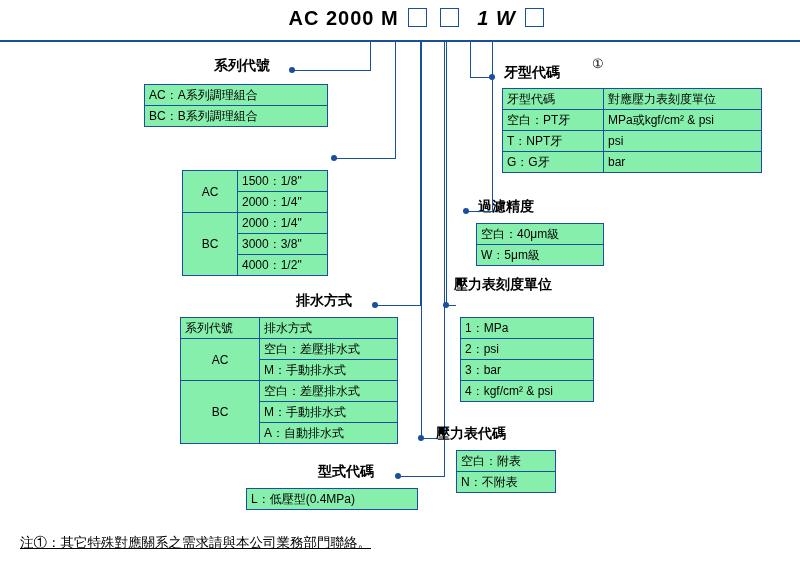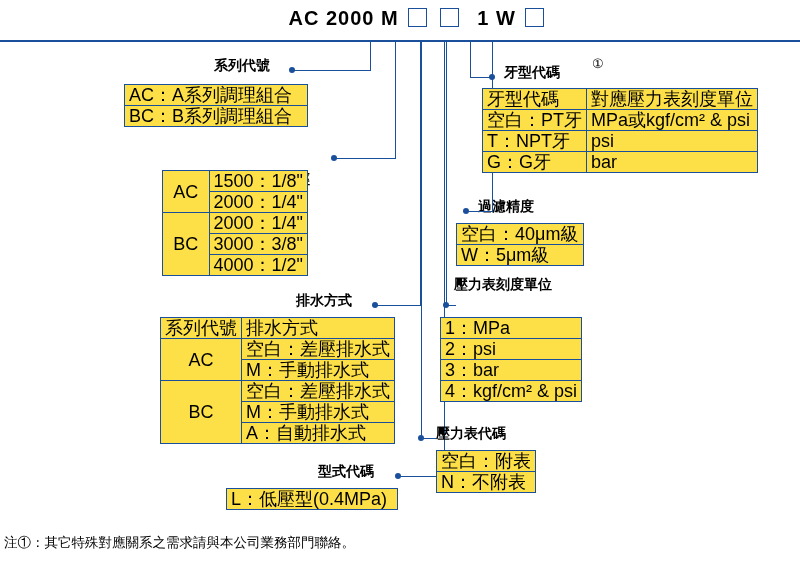--- a/index.html
+++ b/index.html
@@ -50,22 +50,23 @@
     top: 40px;
     width: 800px;
     height: 2px;
     background: #1a4f9c;
   }
   
   .tbl {
     position: absolute;
     border: 1px solid #1a4f9c;
     border-collapse: collapse;
-    background: #fde047;
-    font-size: 18px;
+    background: #86efac;
+    font-size: 12px;
+    margin-left: 20px;
   }
   .tbl td {
     border: 1px solid #1a4f9c;
     padding: 1px 4px;
     white-space: nowrap;
     line-height: 16px;
     height: 18px;
     vertical-align: middle;
   }
   .title {
@@ -101,21 +102,21 @@
 </style>
 </head>
 <body>
 
 <div id="stage">
 
   <div class="code-line">
     <span class="seg">AC 2000 M</span>
     <span class="code-box"></span>
     <span class="code-box"></span>
-    <span class="seg" style="margin-left:9px;">1 W</span>
+    <span class="seg" style="margin-left:9px;font-style:italic;">1 W</span>
     <span class="code-box"></span>
   </div>
   <div class="rule"></div>
 
   <div class="title" style="left:214px; top:57px;">系列代號</div>
   <table class="tbl" style="left:124px; top:84px; width:184px;">
     <tbody>
         <tr>
           <td>AC：A系列調理組合</td>
         </tr>
@@ -267,15 +268,15 @@
     <tr>
       <td>G：G牙</td>
       <td>bar</td>
     </tr>
   </tbody>
     </table>
   <div class="lead v" style="left:470px; top:41px; height:36px;"></div>
   <div class="lead h" style="left:470px; top:77px; width:22px;"></div>
   <div class="dot" style="left:489px; top:74px;"></div>
 
-  <div class="note" style="left:4px; top:534px;">注①：其它特殊對應關系之需求請與本公司業務部門聯絡。</div>
+  <div class="note" style="left:20px; top:534px;text-decoration:underline;">注①：其它特殊對應關系之需求請與本公司業務部門聯絡。</div>
 
 </div>
 
 </body></html>

